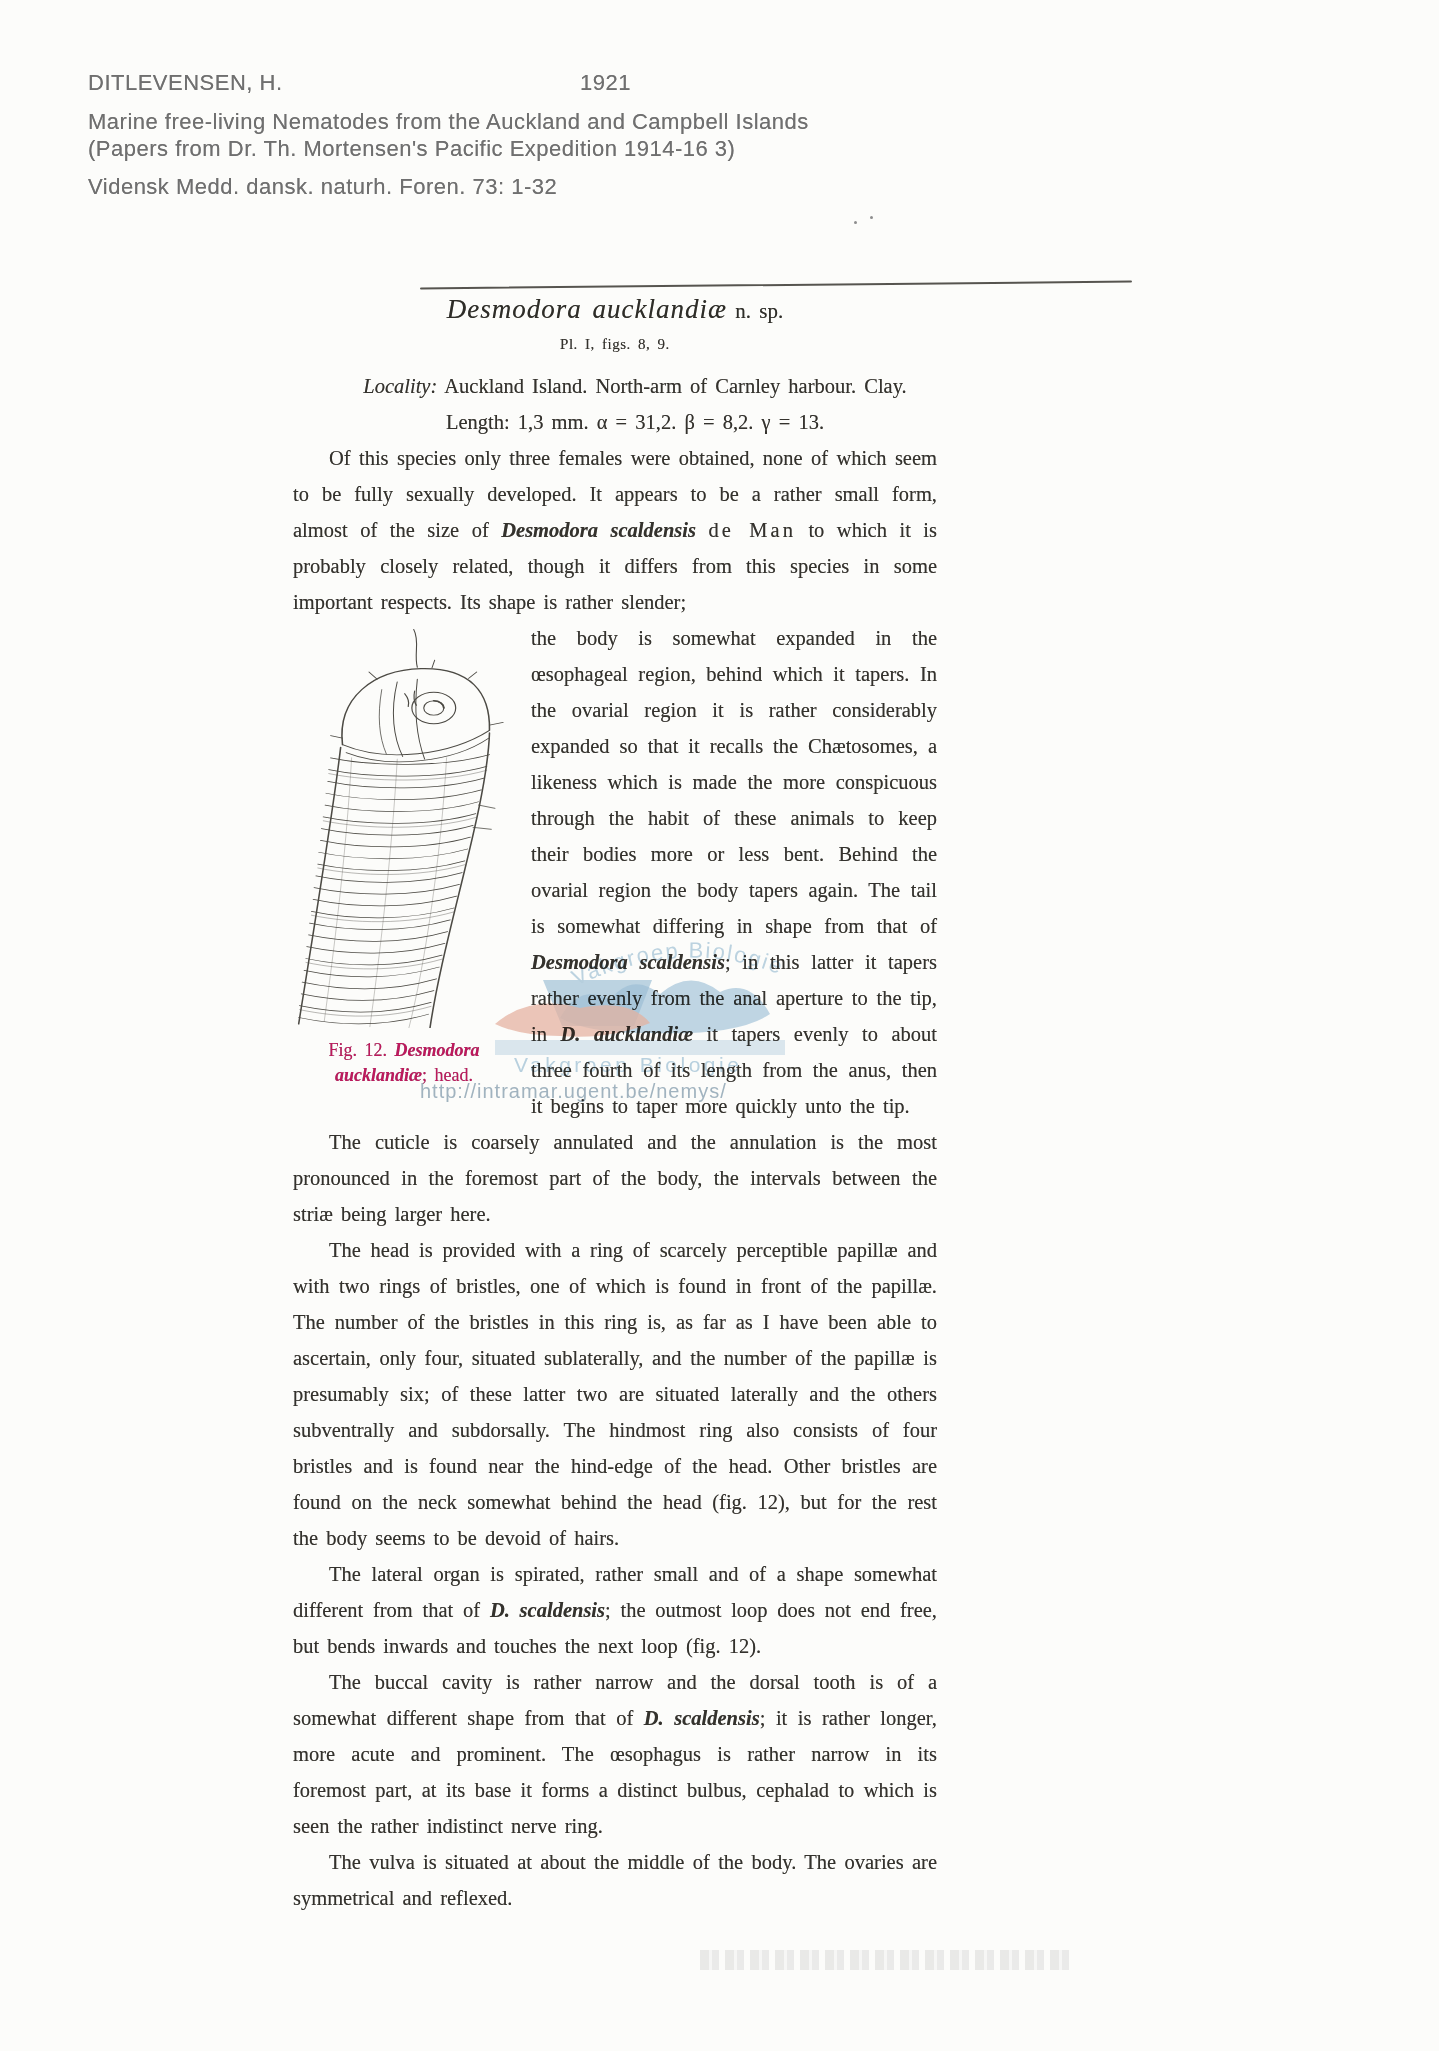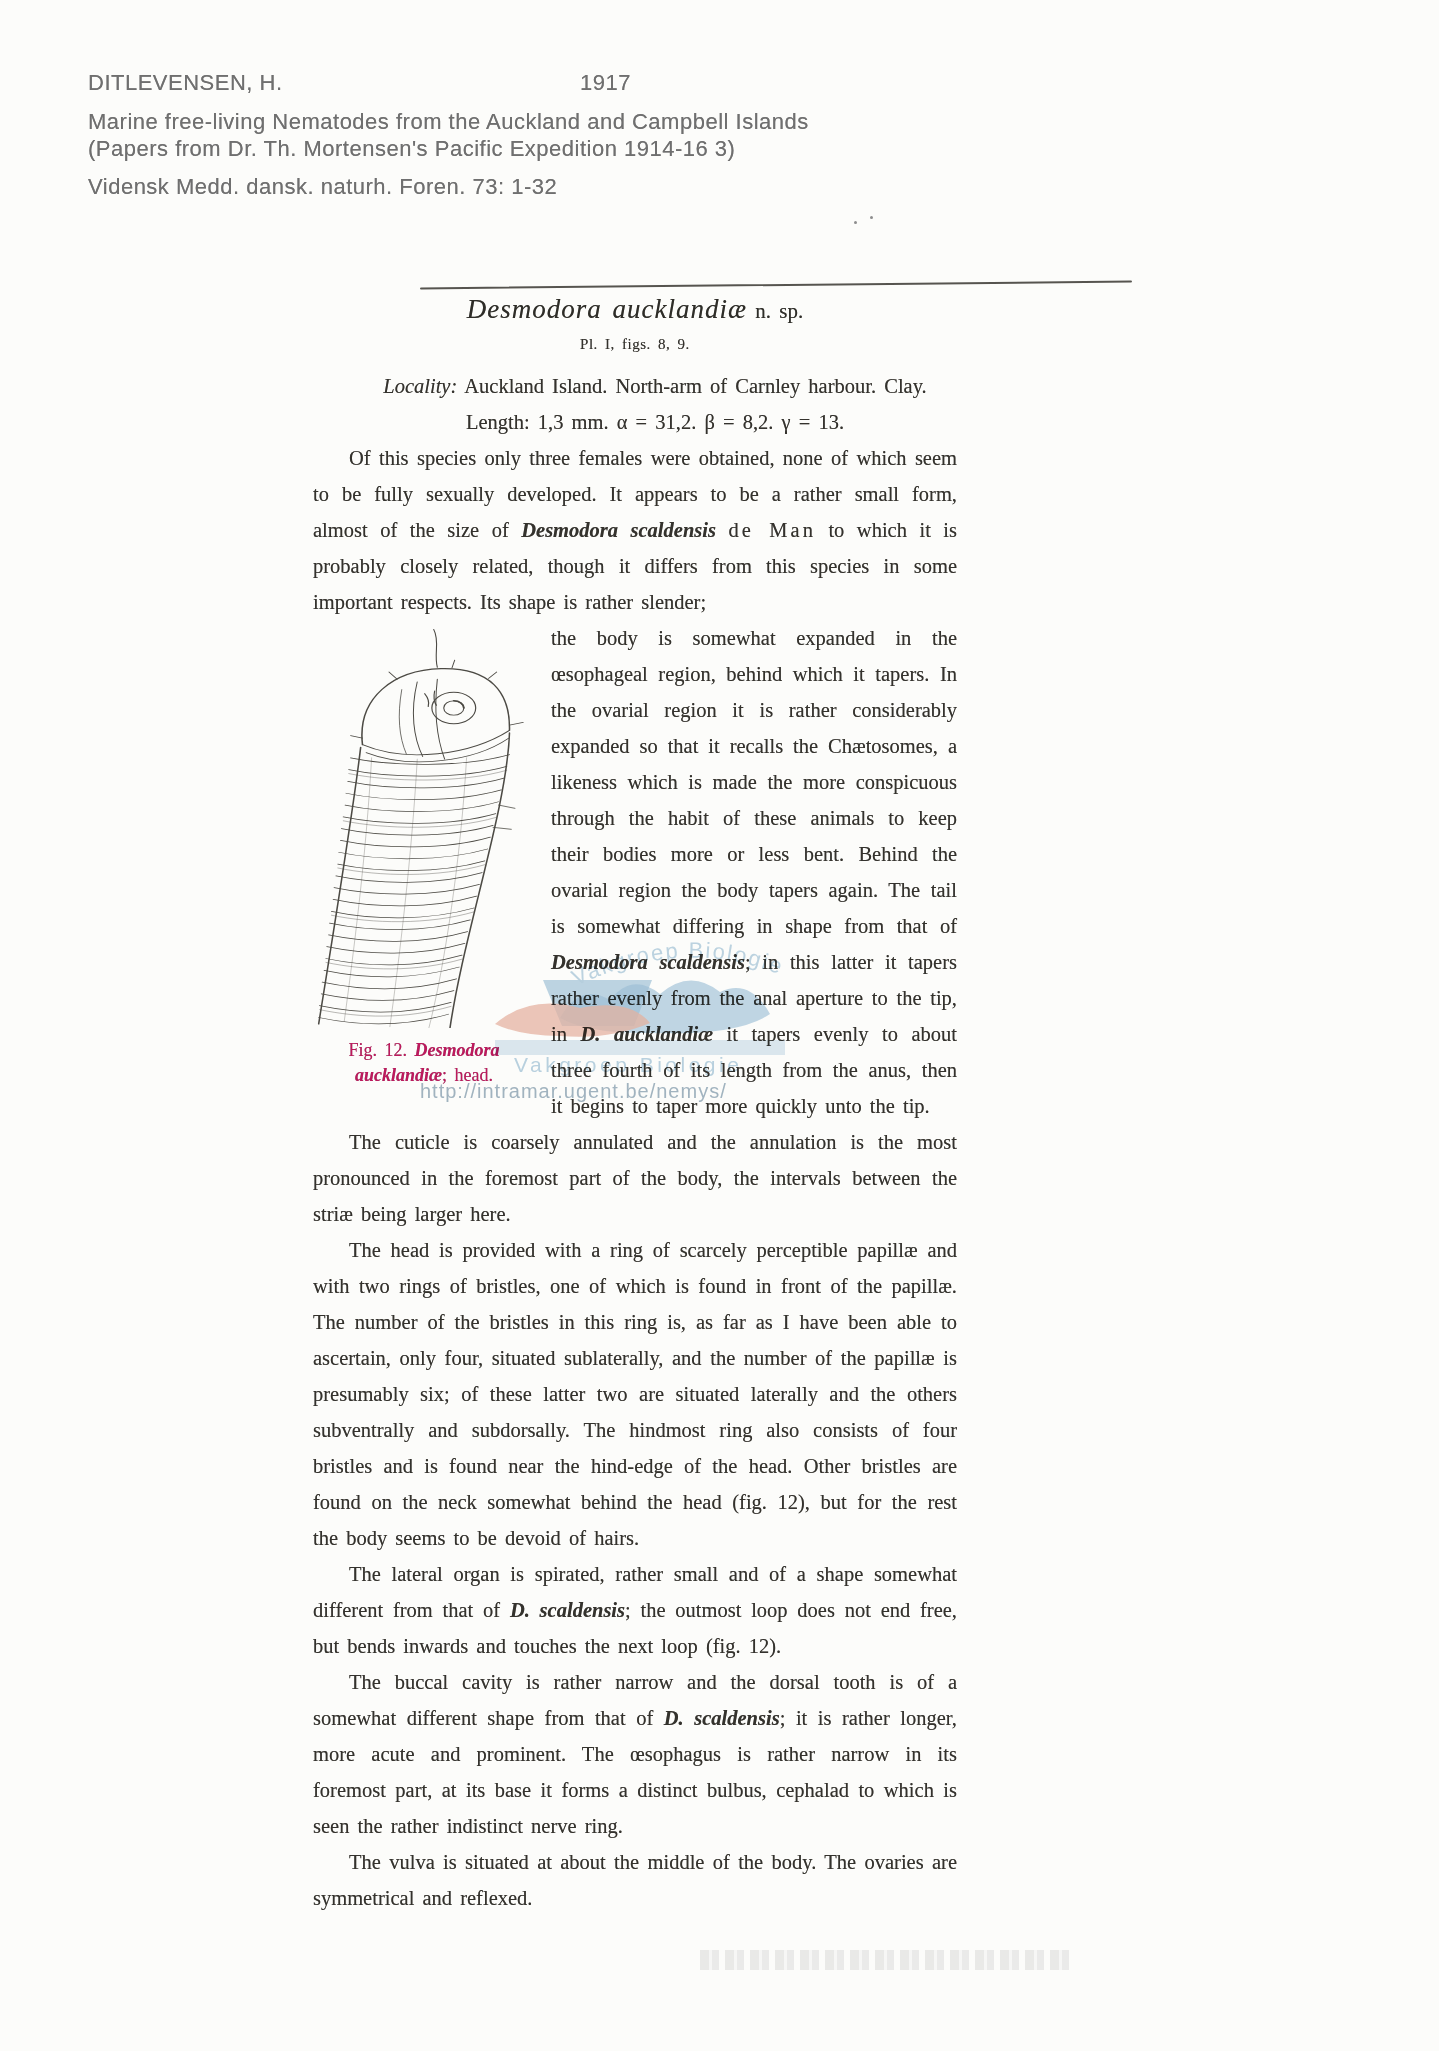--- a/index.html
+++ b/index.html
@@ -32,21 +32,20 @@
     position:absolute;left:700px;top:1950px;width:372px;height:20px;
     background:repeating-linear-gradient(90deg,#c2c2c2 0 9px,#ececec 9px 12px,#c6c6c6 12px 19px,transparent 19px 25px);
     opacity:.32;filter:blur(.6px);
   }
   
   .article{
     position:absolute;left:293px;top:292px;width:644px;
     color:#34322d;font-size:20.5px;line-height:36px;
     text-align:justify;word-spacing:3px;
     text-shadow:0 0 .4px rgba(40,38,34,.5);
-    margin-left:20px;
   }
   .species-title{
     text-align:center;font-size:27px;line-height:34px;margin:0 0 6px 0;
     font-weight:normal;color:#2e2d28;
   }
   .species-title .sci{font-style:italic;letter-spacing:1px;}
   .species-title .suffix{font-size:21px;font-style:normal;}
   .plate-ref{text-align:center;font-size:15px;line-height:20px;margin-bottom:14px;letter-spacing:.5px;}
   .locality-line,.length-line{padding-left:40px;text-align:center;margin:0;}
   .locality-label{font-style:italic;}
@@ -68,21 +67,21 @@
     position:absolute;left:408px;top:922px;width:400px;height:200px;
     pointer-events:none;mix-blend-mode:multiply;z-index:4;
   }
 </style>
 </head>
 <body>
 
 <div class="scan-header">
   <div class="hdr-row">
     <span>DITLEVENSEN, H.</span>
-    <span class="hdr-year">1917</span>
+    <span class="hdr-year">1921</span>
   </div>
   <div class="hdr-title">Marine free-living Nematodes from the Auckland and Campbell Islands</div>
   <div class="hdr-title">(Papers from Dr. Th. Mortensen's Pacific Expedition 1914-16 3)</div>
   <div class="hdr-citation">Vidensk Medd. dansk. naturh. Foren. 73: 1-32</div>
 </div>
 
 <div class="artifact-dots">
     <i></i>
     <i></i>
   </div>

